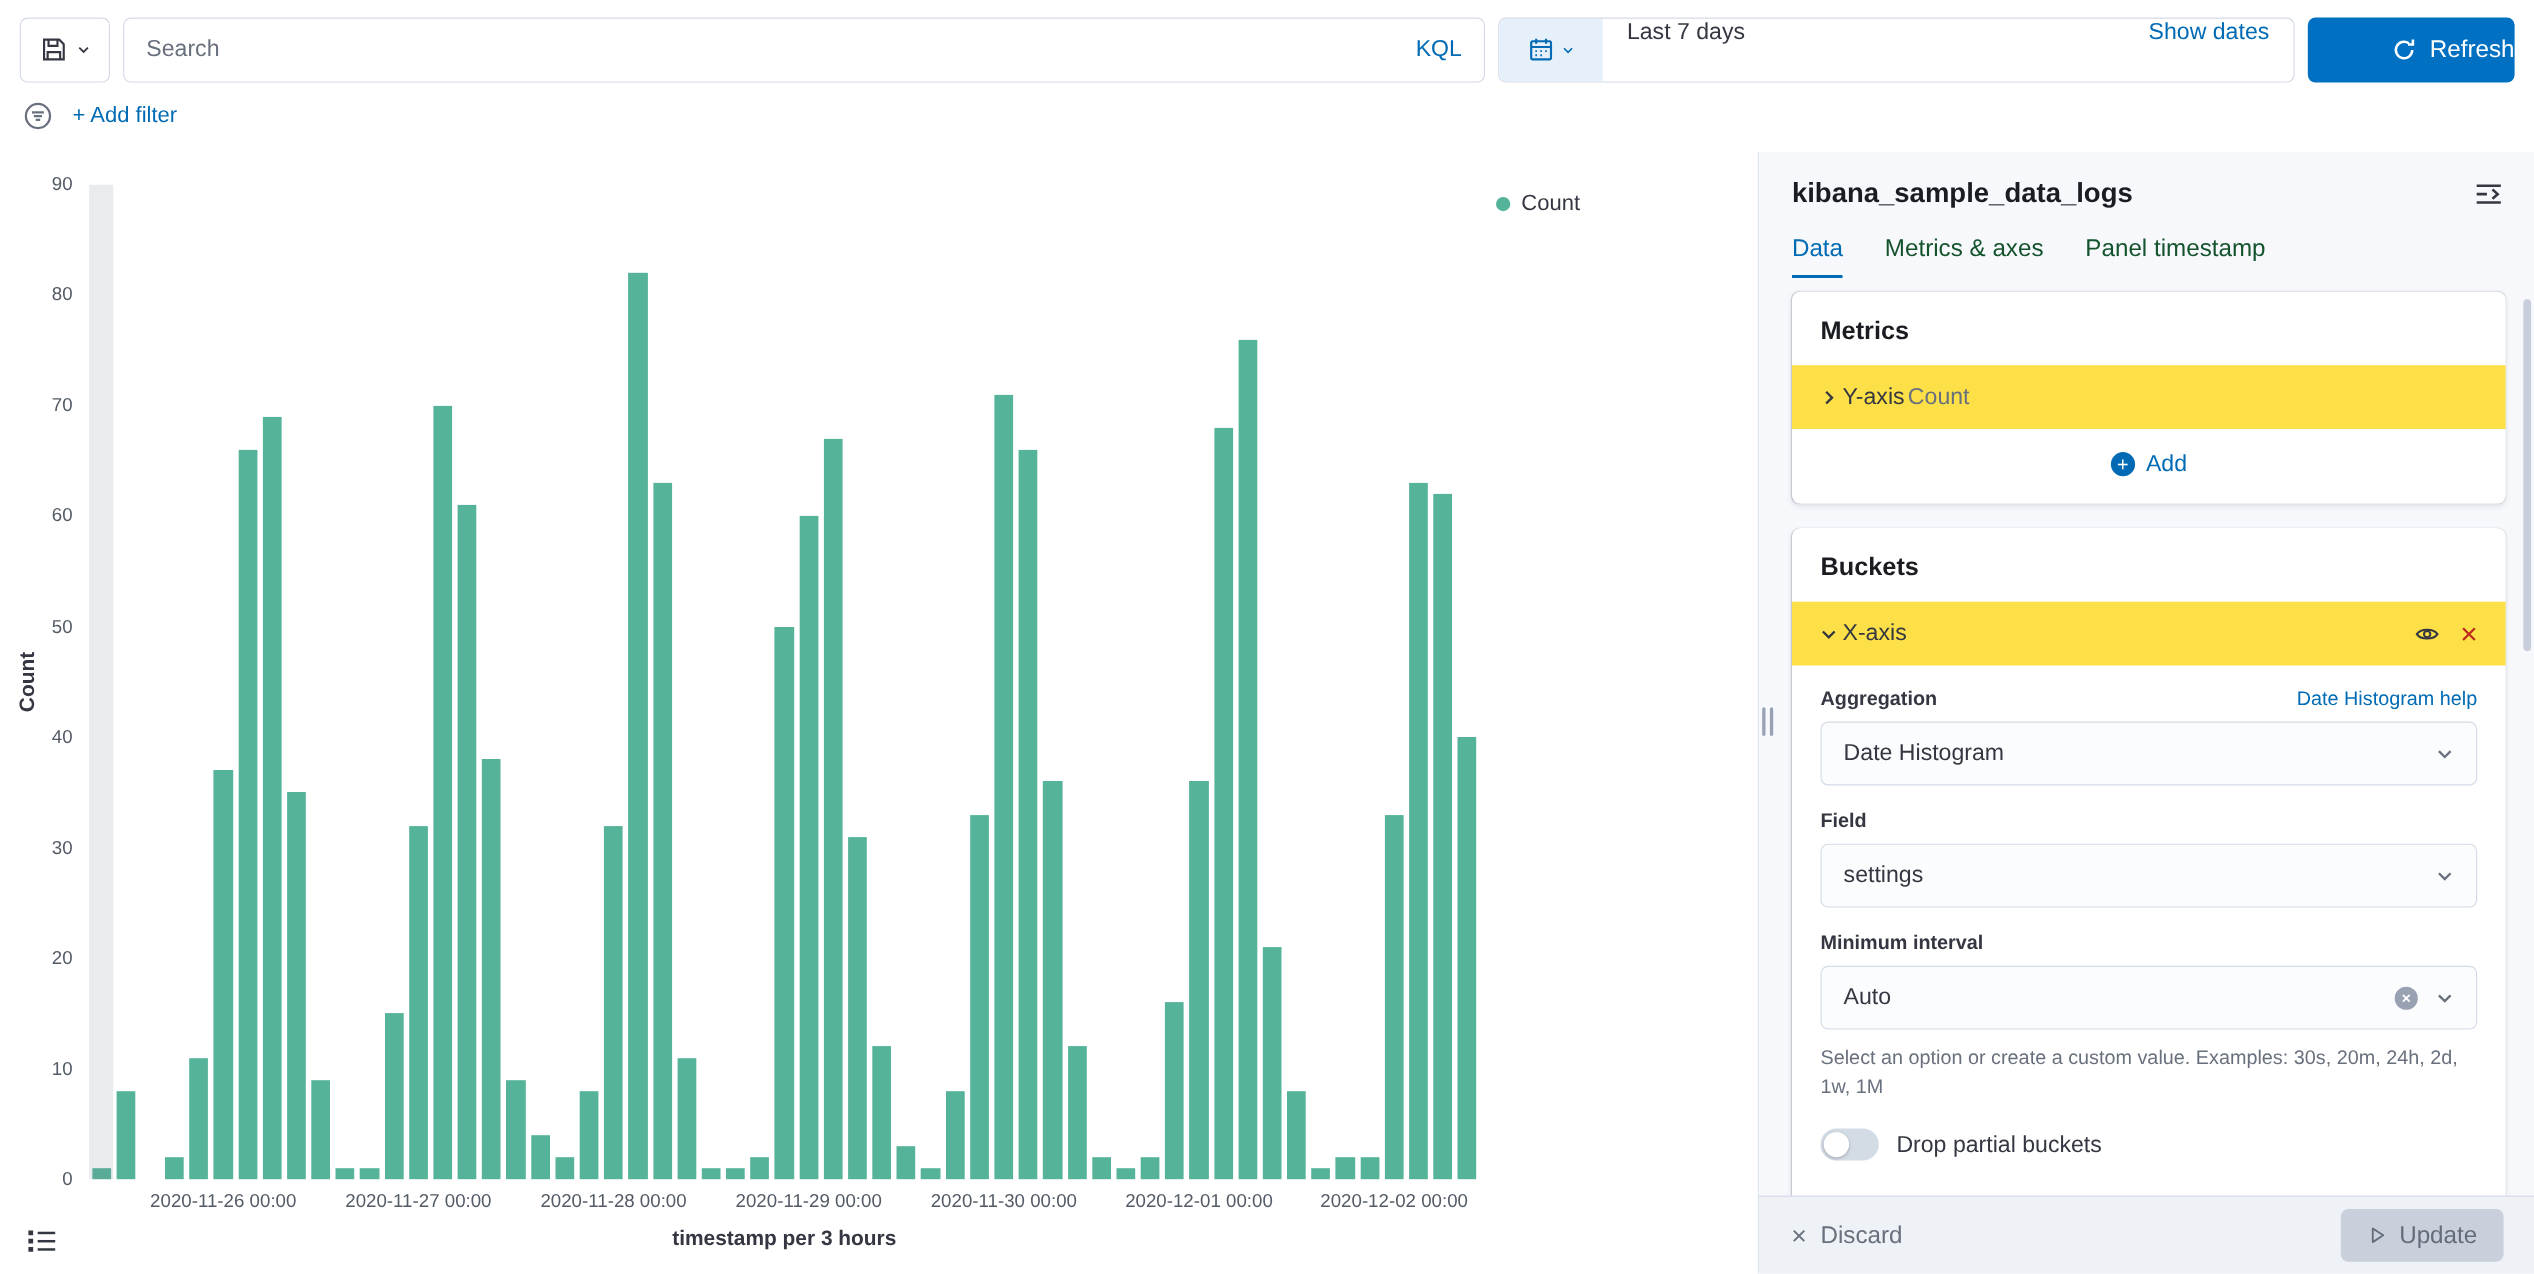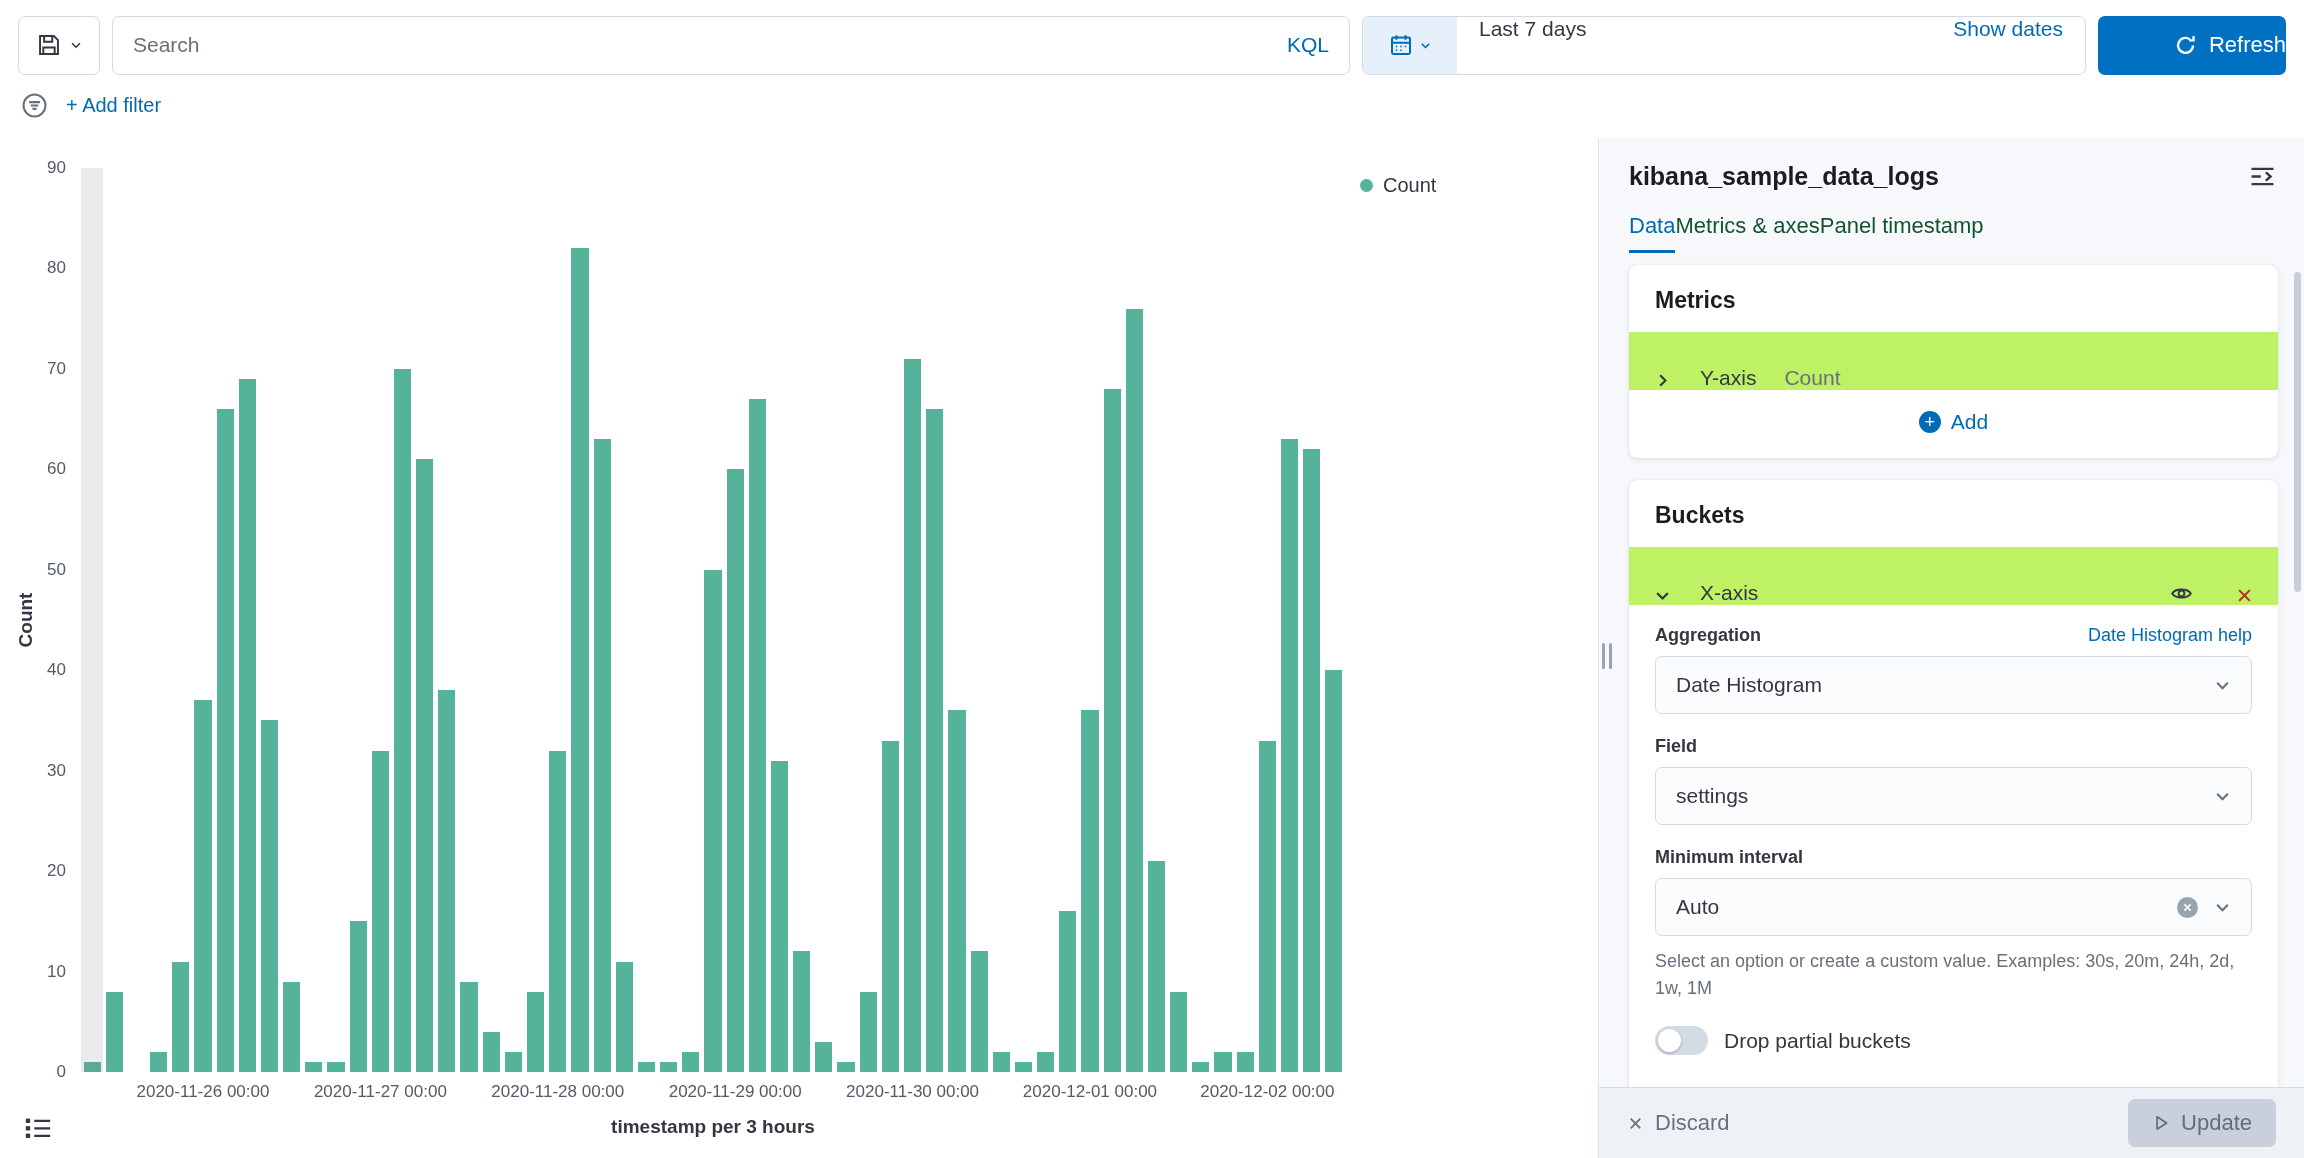--- a/index.html
+++ b/index.html
@@ -45,29 +45,29 @@
   .y-title { position:absolute; left:26px; top:482px; transform:translate(-50%,-50%) rotate(-90deg); white-space:nowrap;
              font-weight:bold; font-size:19px; color:#343741; }
   .legend { position:absolute; left:1360px; top:36px; display:flex; align-items:center; gap:10px; font-size:20px; cursor:pointer; }
   .legend-dot { width:13px; height:13px; border-radius:50%; background:#54B399; }
   .legend-toggle { position:absolute; left:18px; bottom:12px; width:40px; height:36px; display:flex; align-items:center; justify-content:center; cursor:pointer; }
   
   .side-panel { position:relative; width:706px; background:#F6F8FB; border-left:1px solid #E0E5EC; overflow:hidden; }
   .panel-header { padding:24px 28px 0 30px; }
   .title-row { display:flex; justify-content:space-between; align-items:center; }
   .panel-title { font-size:25px; font-weight:bold; color:#1a1c21; }
-  .tabs { display:flex; margin-top:22px; }
+  .tabs { display:flex; gap:38px; margin-top:22px; }
   .tab { font-size:22px; padding-bottom:14px; color:#14532d; cursor:pointer; }
   .tab.active { color:#006BB4; box-shadow: inset 0 -3px 0 #006BB4; }
   .panel-body { padding:12px 26px 0 30px; }
   .card { background:#fff; border-radius:8px; overflow:hidden;
           box-shadow:0 2px 5px rgba(45,55,75,0.10), 0 0 1px rgba(45,55,75,0.25); }
   .card + .card { margin-top:22px; }
   .card-head { padding:22px 26px 18px; font-size:23px; font-weight:bold; color:#1a1c21; }
-  .agg-row { background:#bef264; height:58px; display:flex; align-items:flex-end; padding:0 24px; gap:28px; font-size:21px; cursor:pointer; }
+  .agg-row { background:#fde047; height:58px; display:flex; align-items:center; padding:0 24px; gap:3px; font-size:21px; cursor:pointer; }
   .agg-row .spacer { flex:1; }
   .muted { color:#69707D; }
   .add-row { display:flex; justify-content:center; align-items:center; gap:10px; padding:20px 0 24px; color:#006BB4; font-size:21px; cursor:pointer; }
   .plus-circle { width:22px; height:22px; border-radius:50%; background:#006BB4; color:#fff; display:flex; align-items:center; justify-content:center;
                  font-size:18px; line-height:1; }
   .form { padding:20px 26px 28px; }
   .label-row { display:flex; justify-content:space-between; align-items:baseline; margin-top:22px; }
   .label-row:first-child { margin-top:0; }
   .form-label { font-size:18px; font-weight:bold; color:#343741; }
   .help-link { font-size:18px; color:#006BB4; cursor:pointer; }

